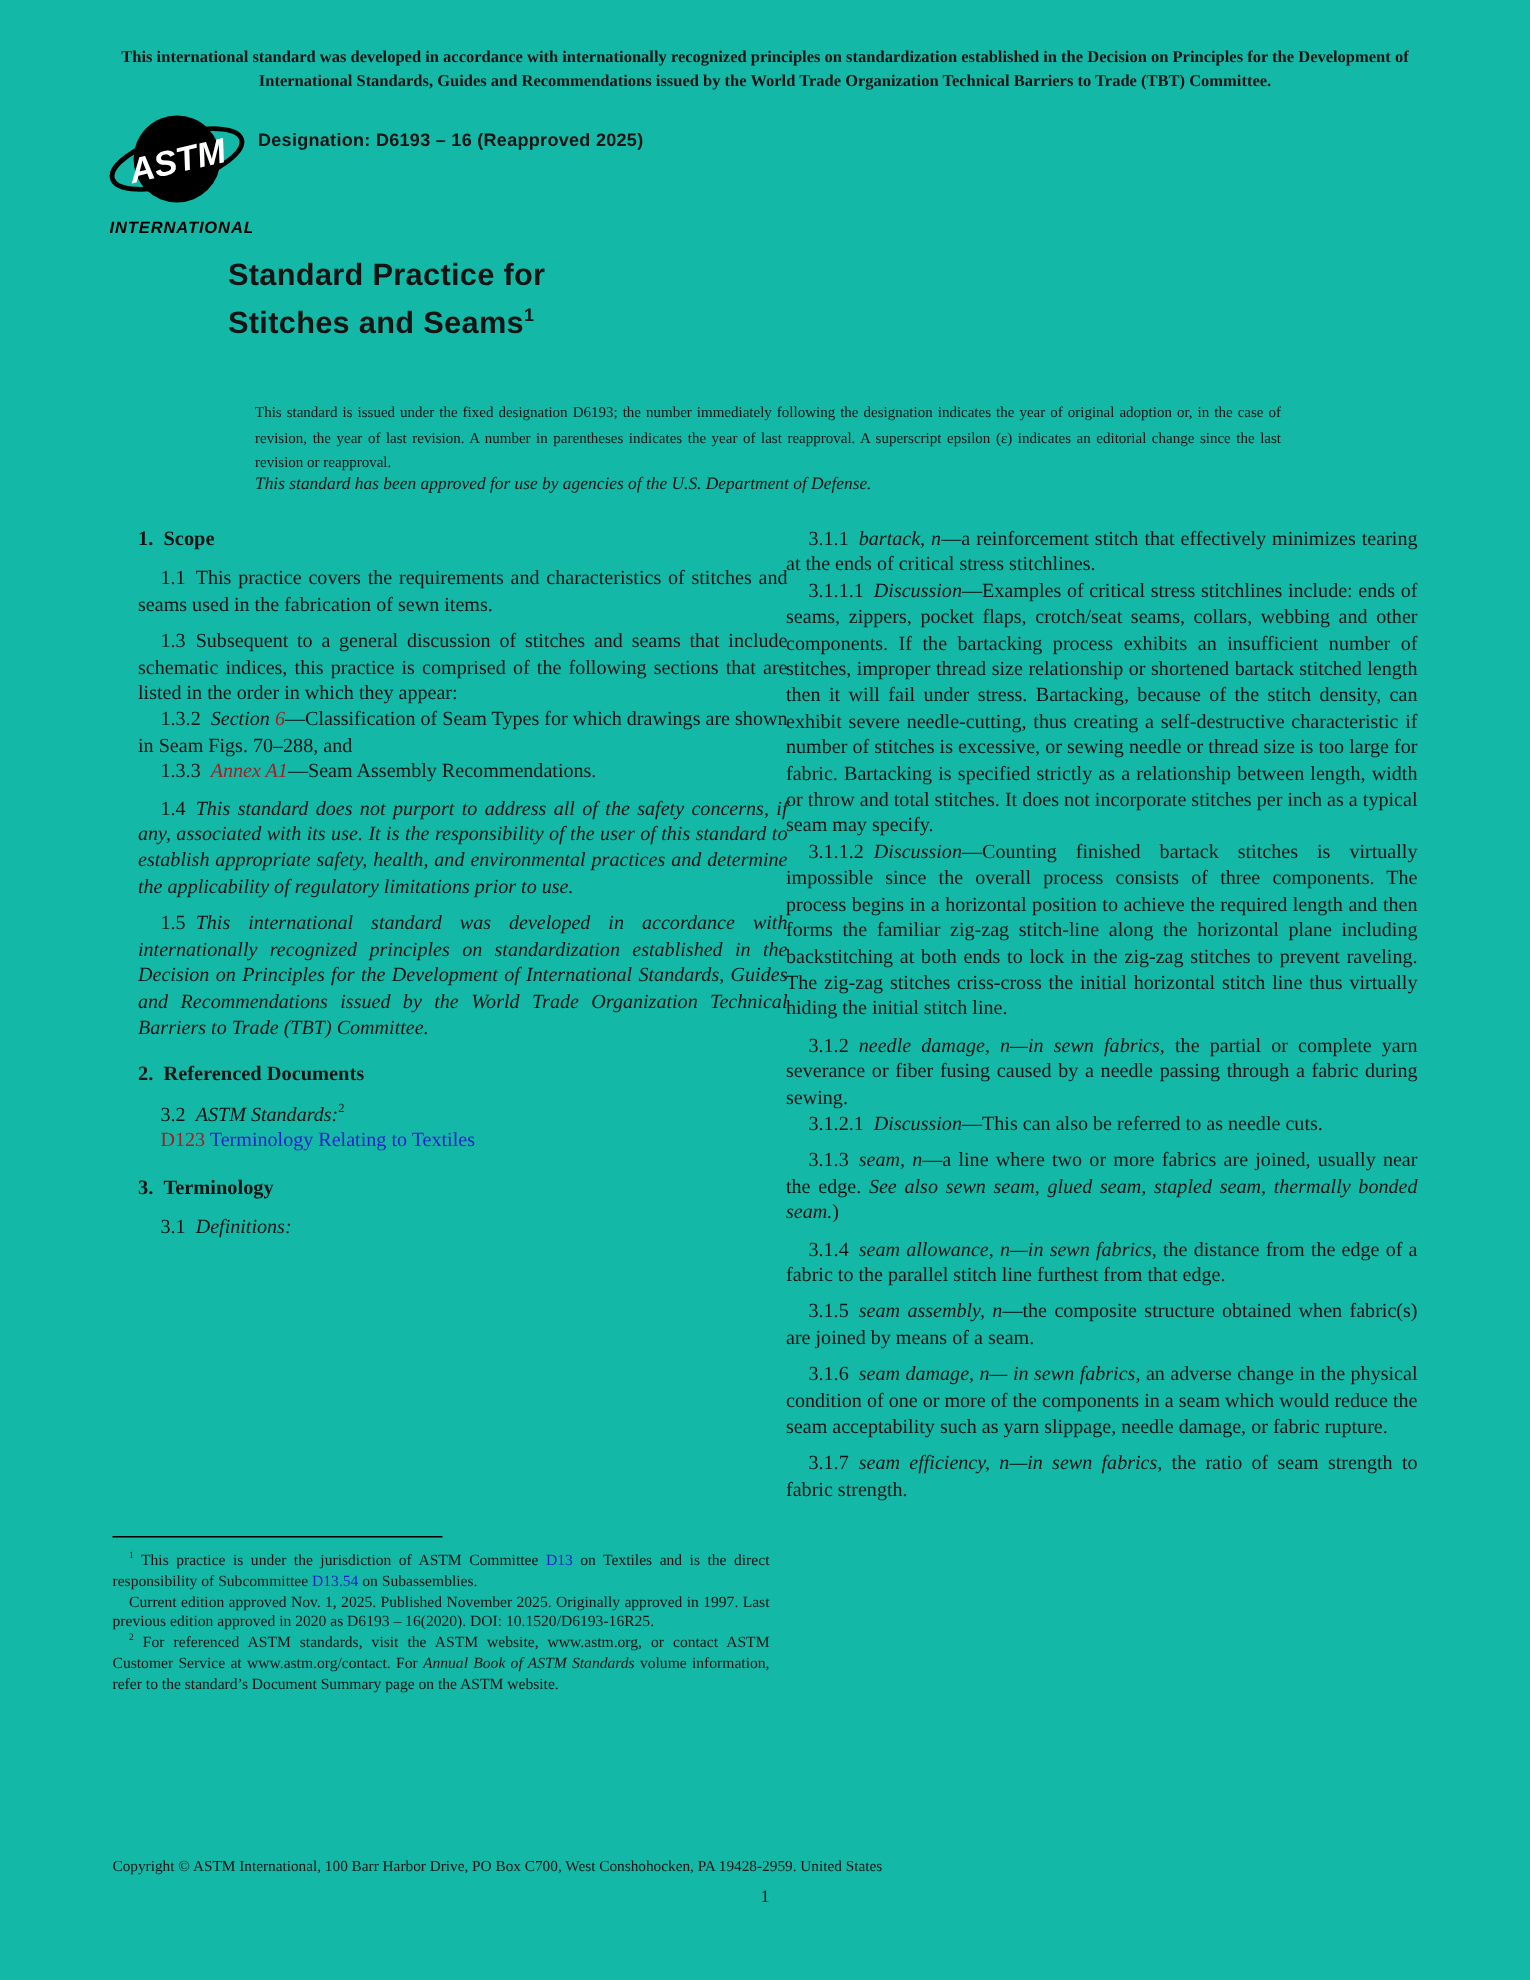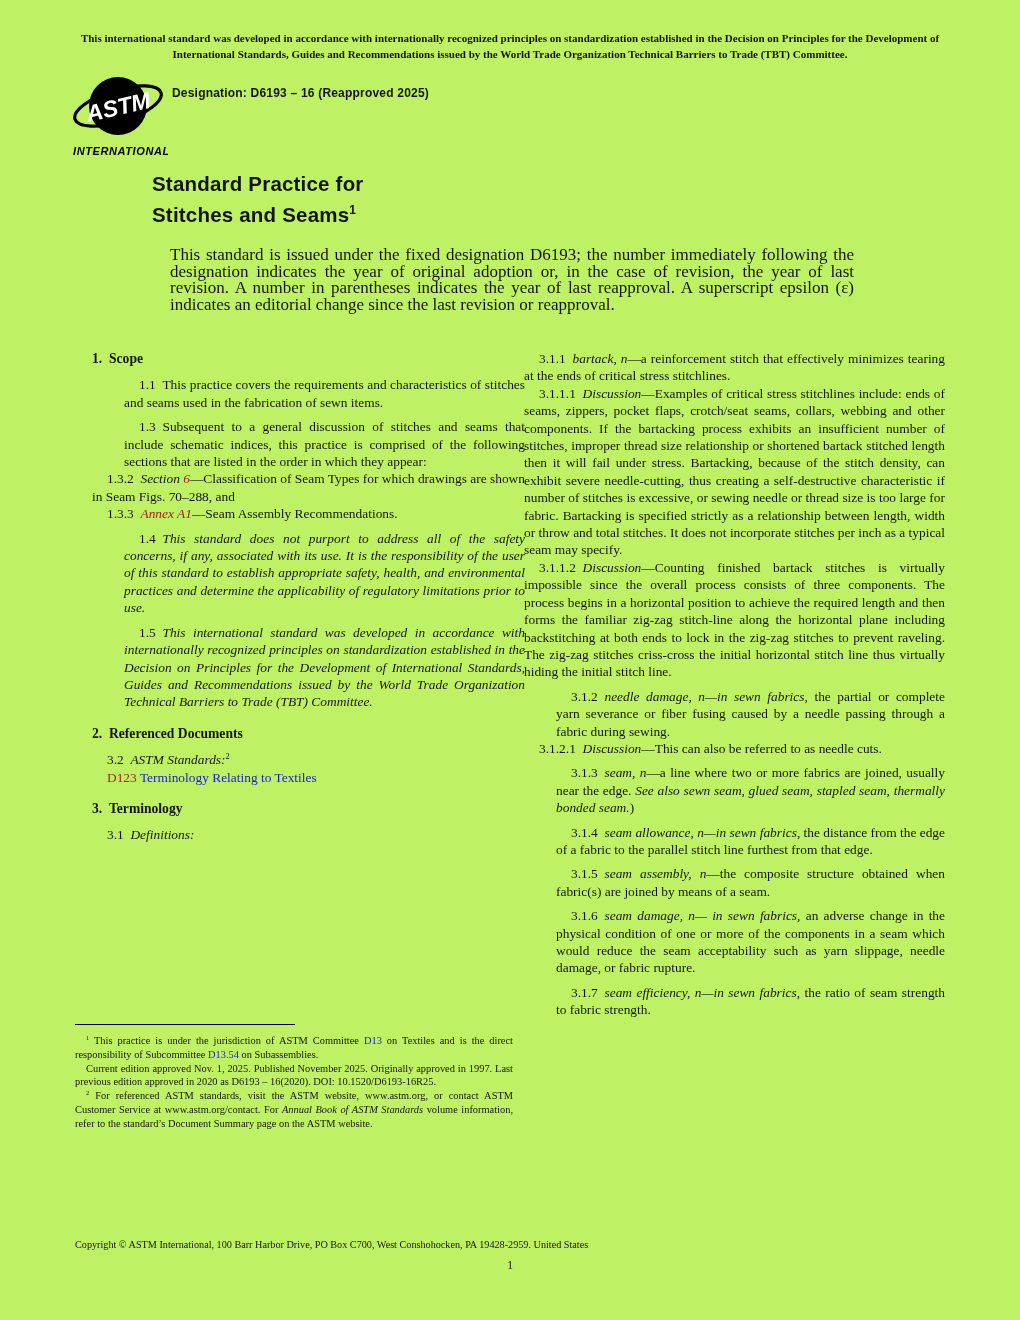--- a/index.html
+++ b/index.html
@@ -1,52 +1,52 @@
 <!DOCTYPE html>
 <html style="--link-red: #a32026; --link-blue: #2121cc;"><head>
 <meta charset="utf-8">
 <style>
   :root { --link-red:#a32026; --link-blue:#2121cc; }
   * { box-sizing: border-box; }
   html,body { margin:0; padding:0; background:#fff; }
   .page {
-    position:relative; width:1020px; height:1320px; background:#bef264;
+    position:relative; width:1020px; height:1320px; background:#14b8a6;
     font-family:"Liberation Serif", serif; color:#141414; overflow:hidden;
   }
   .top-note {
     position:absolute; left:72px; top:20px; width:876px;
     font-size:11px; font-weight:bold; line-height:15.5px; text-align:center;
   }
   .logo { position:absolute; left:72px; top:66px; width:96px; height:94px; }
   .designation {
     position:absolute; left:172px; top:86px;
     font-family:"Liberation Sans", sans-serif; font-weight:bold; font-size:12px;
     letter-spacing:0.2px;
   }
   .title {
     position:absolute; left:152px; top:170px;
     font-family:"Liberation Sans", sans-serif; font-weight:bold; font-size:20.5px;
     line-height:27px; letter-spacing:0.2px;
   }
   .title sup { font-size:12px; }
   .issuance {
-    position:absolute; left:170px; top:230px; width:684px;
-    font-size:17px; line-height:16.5px; text-align:justify;
+    position:absolute; left:170px; top:258px; width:684px;
+    font-size:10px; line-height:16.5px; text-align:justify;
   }
   .dod {
     position:absolute; left:170px; top:304px; width:684px;
     font-size:11.6px; font-style:italic;
   }
   .col { position:absolute; font-size:13.4px; line-height:17.4px; text-align:justify; }
   .col-left  { left:92px;  top:350px; width:433px; }
   .col-right { left:524px; top:350px; width:421px; }
   .sec-head { font-weight:bold; font-size:13.6px; margin:14px 0 9px 0; text-align:left; }
   .sec-head.first { margin-top:0; }
   .p { margin:0; text-indent:15px; }
-  .p.gap { margin-top:7px;margin-left:32px; }
+  .p.gap { margin-top:7px; }
   .seg-i  { font-style:italic; }
   .seg-ri { font-style:italic; color:var(--link-red); }
   .seg-r  { color:var(--link-red); }
   .seg-bl { color:var(--link-blue); }
   .seg-sup { vertical-align:super; font-size:0.62em; line-height:0; }
   .fnblock {
     position:absolute; left:75px; top:1024px; width:438px;
     font-size:10.4px; line-height:13.8px; text-align:justify;
   }
   .fn-rule { width:220px; border:none; border-top:1.3px solid #000; margin:0 0 9px 0; }
@@ -69,20 +69,21 @@
   </svg>
 
   <div class="designation">Designation: D6193 – 16 (Reapproved 2025)</div>
 
   <div class="title">
     <span>Standard Practice for</span><br>
     <span>Stitches and Seams</span><sup>1</sup>
   </div>
 
   <p class="issuance">This standard is issued under the fixed designation D6193; the number immediately following the designation indicates the year of original adoption or, in the case of revision, the year of last revision. A number in parentheses indicates the year of last reapproval. A superscript epsilon (ε) indicates an editorial change since the last revision or reapproval.</p>
+  <p class="dod">This standard has been approved for use by agencies of the U.S. Department of Defense.</p>
 
   <div class="col col-left">
     <div class="sec-head first">1. Scope</div>
     <p class="p gap"><span>1.1 This practice covers the requirements and characteristics of stitches and seams used in the fabrication of sewn items.</span></p>
     <p class="p gap"><span>1.3 Subsequent to a general discussion of stitches and seams that include schematic indices, this practice is comprised of the following sections that are listed in the order in which they appear:</span></p>
     <p class="p"><span>1.3.2 </span><span class="seg-i">Section </span><span class="seg-ri">6</span><span>—Classification of Seam Types for which drawings are shown in Seam Figs. 70–288, and</span></p>
     <p class="p"><span>1.3.3 </span><span class="seg-ri">Annex A1</span><span>—Seam Assembly Recommendations.</span></p>
     <p class="p gap"><span>1.4 </span><span class="seg-i">This standard does not purport to address all of the safety concerns, if any, associated with its use. It is the responsibility of the user of this standard to establish appropriate safety, health, and environmental practices and determine the applicability of regulatory limitations prior to use.</span></p>
     <p class="p gap"><span>1.5 </span><span class="seg-i">This international standard was developed in accordance with internationally recognized principles on standardization established in the Decision on Principles for the Development of International Standards, Guides and Recommendations issued by the World Trade Organization Technical Barriers to Trade (TBT) Committee.</span></p>
     <div class="sec-head">2. Referenced Documents</div>

